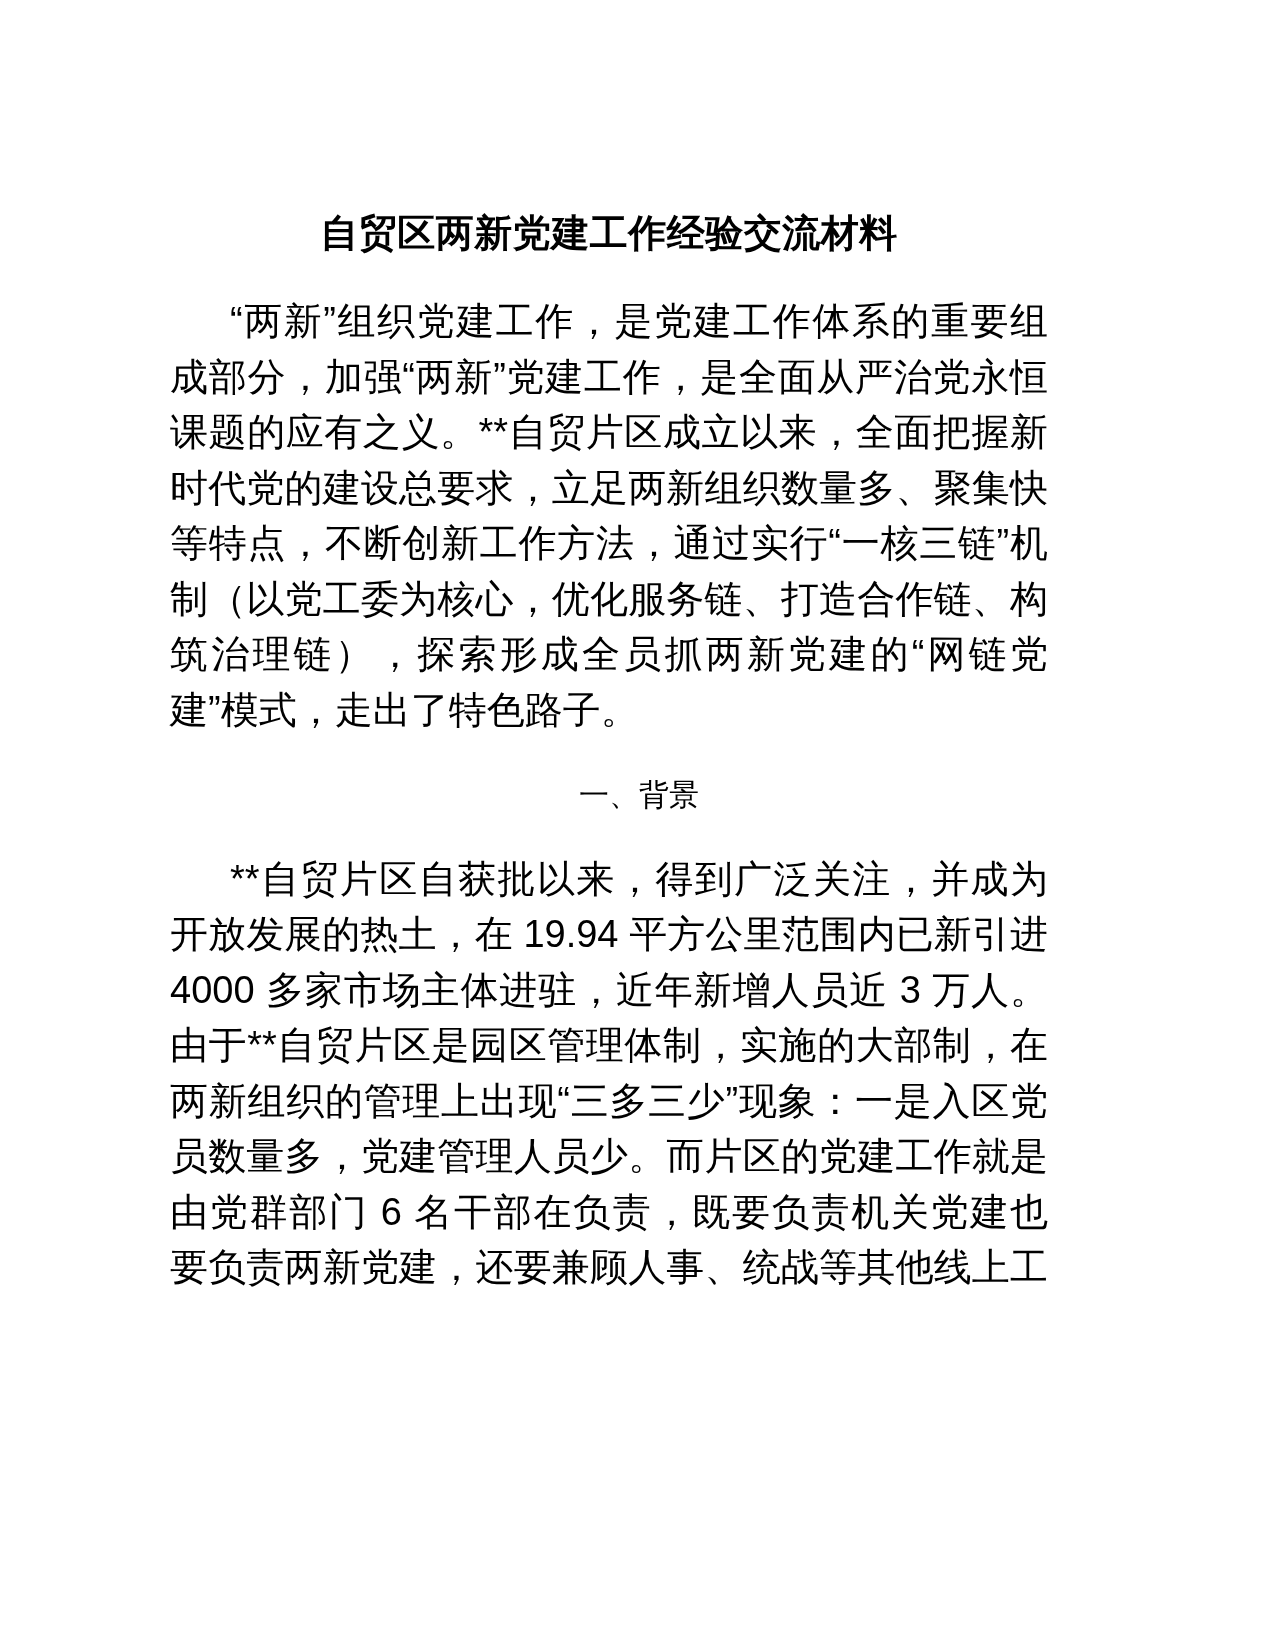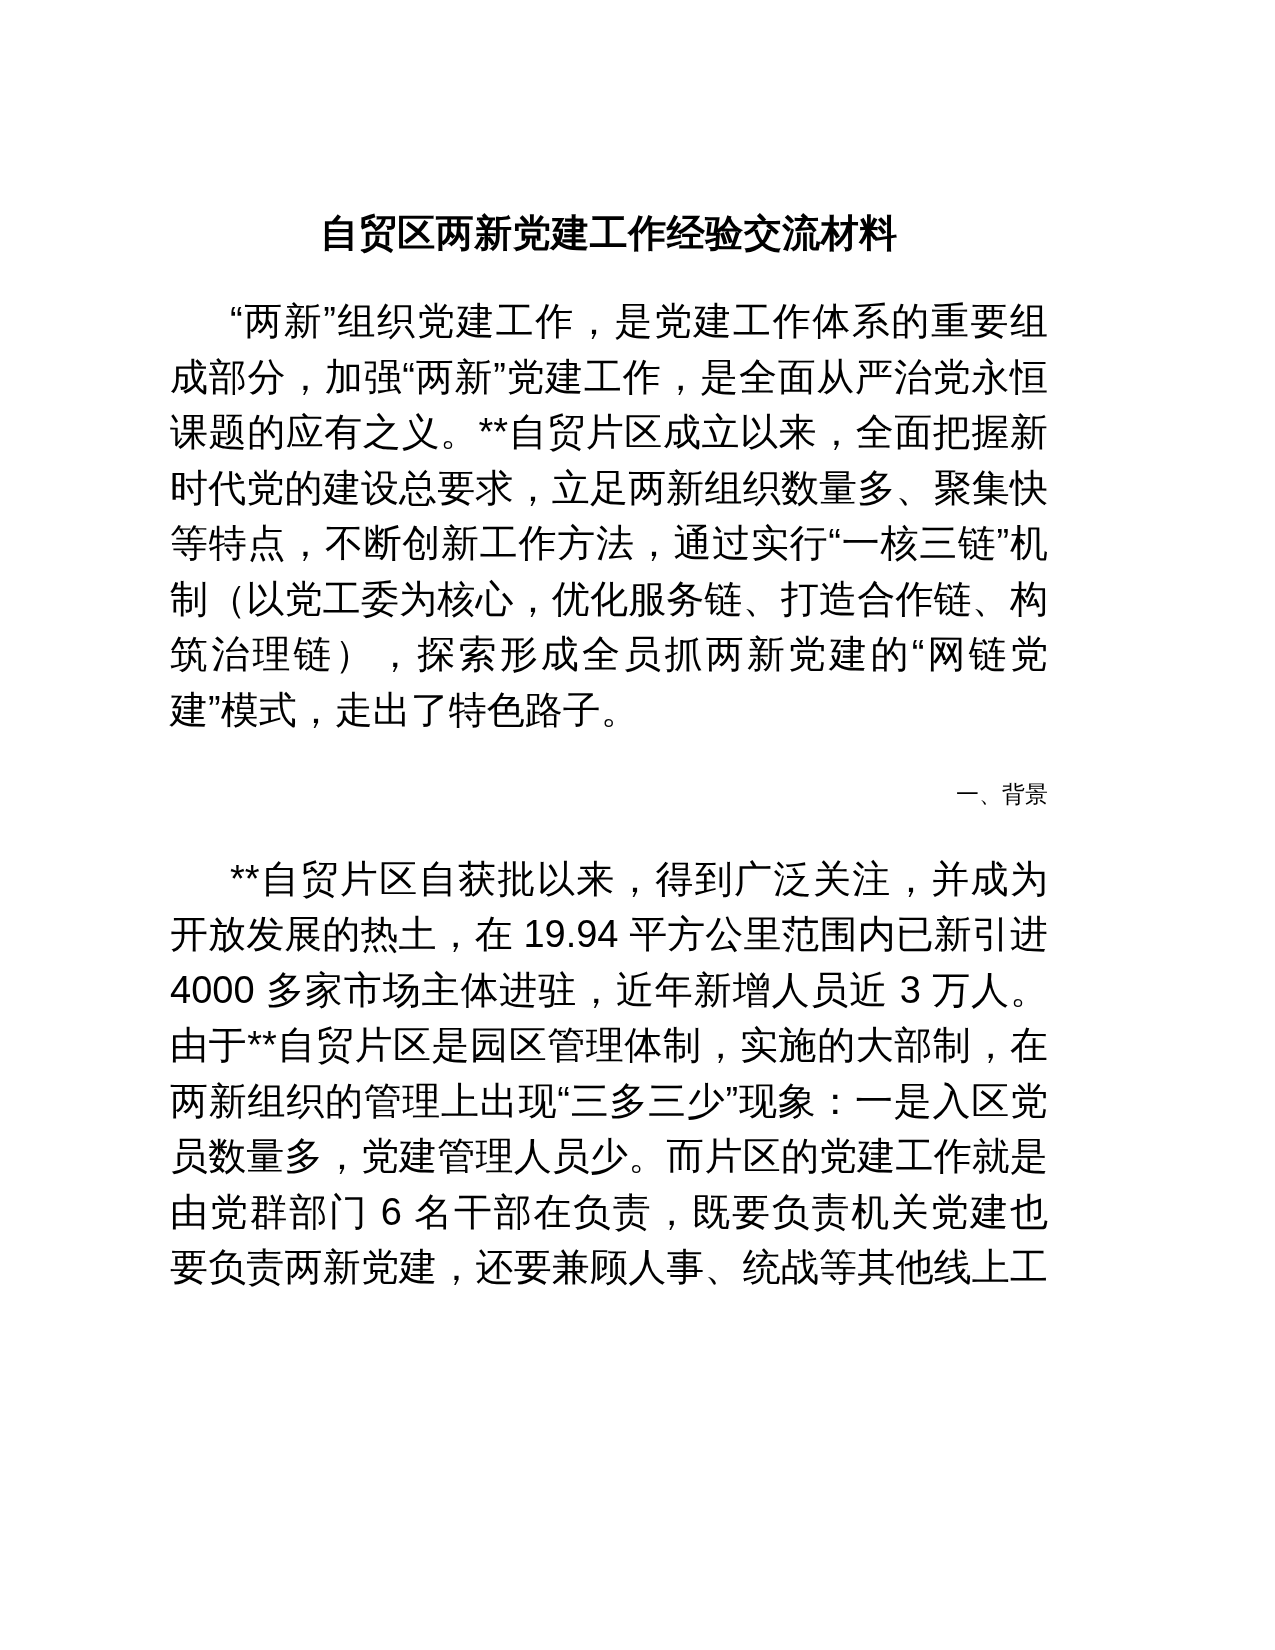--- a/index.html
+++ b/index.html
@@ -49,27 +49,27 @@
     margin: 0;
     padding: 0;
     text-indent: 60px;
     letter-spacing: 0px;
     word-break: break-all;
   }
   .para-first {
     margin-top: 33px;
   }
   .heading {
-    font-size: 23px;
+    font-size: 30px;
     line-height: 55.5px;
     margin: 0;
     padding: 0;
     text-indent: 60px;
     font-weight: normal;
-    text-align: right;
+    text-align: center;
   }
   .heading-1 {
     margin-top: 29px;
   }
   .para-body {
     margin-top: 29px;
   }
   
   .clip-bottom {
     max-height: 475px;

